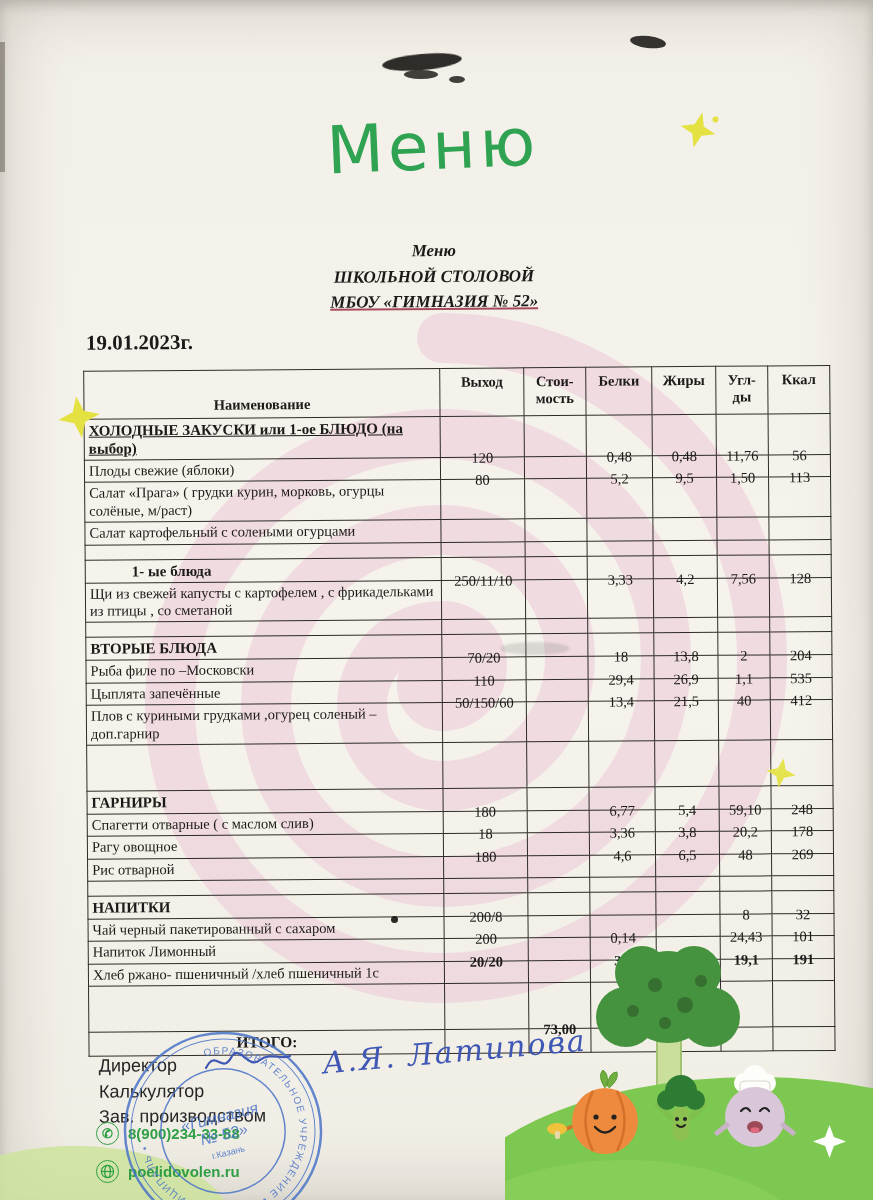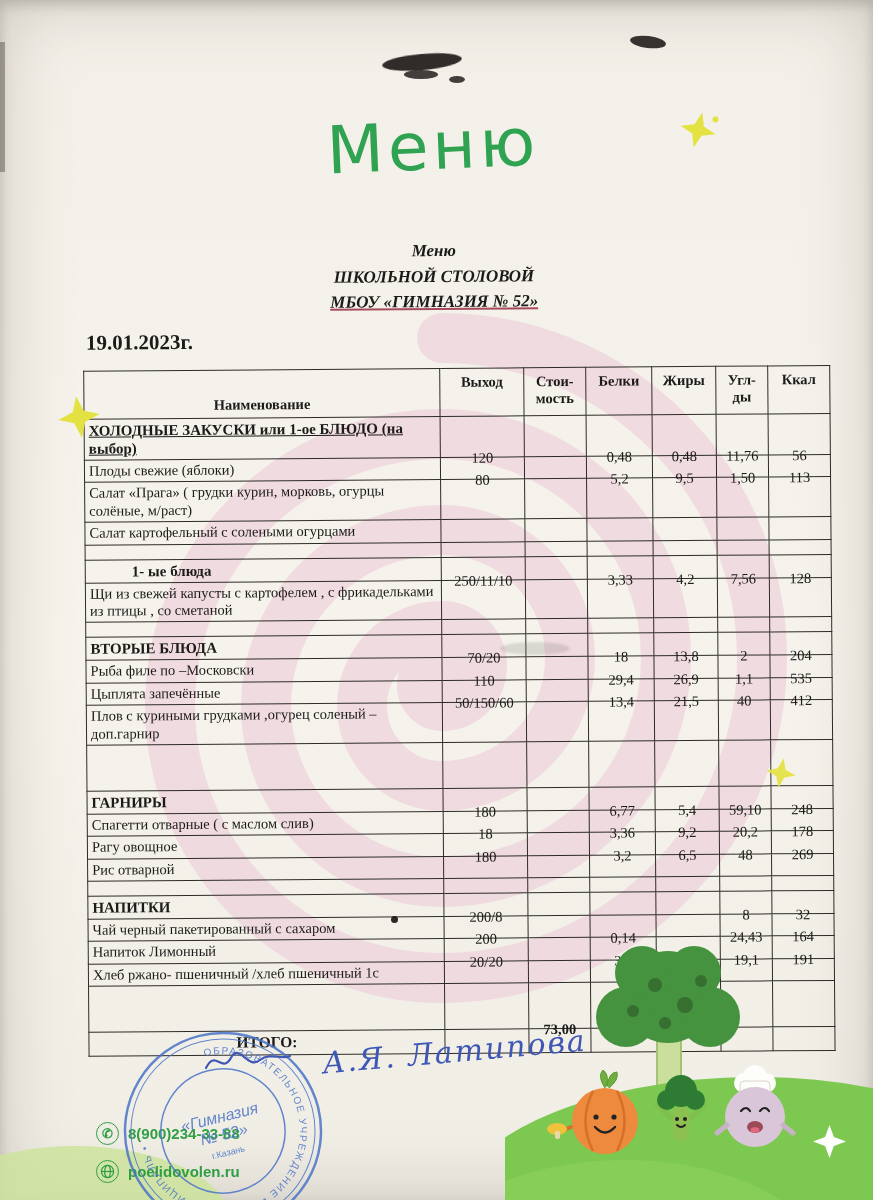--- a/index.html
+++ b/index.html
@@ -31,21 +31,21 @@
   .menu thead th.name-h{vertical-align:bottom;padding-bottom:4px}
   .name-cell{padding:2px 5px 2px 7px}
   .num-cell{text-align:center}
   .num-cell .val{position:relative;top:-10px;display:inline-block;line-height:1;white-space:nowrap}
   .menu td{height:20px}
   .row-section .name-cell{font-weight:bold;font-size:15px}
   .name-cell.indent{padding-left:46px}
   .name-cell.underline{text-decoration:underline}
   .row-spacer td{height:15px}
   tr.tall td{height:46px}
-  .vals-bold .val{font-weight:normal}
+  .vals-bold .val{font-weight:bold}
   .row-total td{height:24px}
   .row-total .name-cell{font-weight:bold;text-align:center;font-size:15.5px}
   .row-total .val{font-weight:bold}
 
   
   .roles{position:absolute;left:95px;top:1052px;z-index:4;font-family:"Liberation Sans",sans-serif;
     font-size:18px;line-height:1.25;color:#262626}
   .roles div{margin-bottom:3px}
   .signature{position:absolute;left:322px;top:1034px;z-index:5;font-family:"DejaVu Serif",serif;font-style:italic;
     font-size:30px;color:#3f57b5;transform:rotate(-5deg);letter-spacing:2px;white-space:nowrap}
@@ -278,29 +278,29 @@
           <td class="num-cell"><span class="val">6,77</span></td>
           <td class="num-cell"><span class="val">5,4</span></td>
           <td class="num-cell"><span class="val">59,10</span></td>
           <td class="num-cell"><span class="val">248</span></td>
         </tr>
         <tr class="row-item">
           <td class="name-cell">Рагу овощное</td>
           <td class="num-cell"><span class="val">18</span></td>
           <td class="num-cell"></td>
           <td class="num-cell"><span class="val">3,36</span></td>
-          <td class="num-cell"><span class="val">9,2</span></td>
+          <td class="num-cell"><span class="val">3,8</span></td>
           <td class="num-cell"><span class="val">20,2</span></td>
           <td class="num-cell"><span class="val">178</span></td>
         </tr>
         <tr class="row-item">
           <td class="name-cell">Рис отварной</td>
           <td class="num-cell"><span class="val">180</span></td>
           <td class="num-cell"></td>
-          <td class="num-cell"><span class="val">3,2</span></td>
+          <td class="num-cell"><span class="val">4,6</span></td>
           <td class="num-cell"><span class="val">6,5</span></td>
           <td class="num-cell"><span class="val">48</span></td>
           <td class="num-cell"><span class="val">269</span></td>
         </tr>
         <tr class="row-spacer">
           <td class="name-cell"></td>
           <td class="num-cell"></td>
           <td class="num-cell"></td>
           <td class="num-cell"></td>
           <td class="num-cell"></td>
@@ -325,21 +325,21 @@
           <td class="num-cell"><span class="val">8</span></td>
           <td class="num-cell"><span class="val">32</span></td>
         </tr>
         <tr class="row-item">
           <td class="name-cell">Напиток Лимонный</td>
           <td class="num-cell"><span class="val">200</span></td>
           <td class="num-cell"></td>
           <td class="num-cell"><span class="val">0,14</span></td>
           <td class="num-cell"></td>
           <td class="num-cell"><span class="val">24,43</span></td>
-          <td class="num-cell"><span class="val">164</span></td>
+          <td class="num-cell"><span class="val">101</span></td>
         </tr>
         <tr class="row-item vals-bold">
           <td class="name-cell">Хлеб ржано- пшеничный /хлеб пшеничный 1с</td>
           <td class="num-cell"><span class="val">20/20</span></td>
           <td class="num-cell"></td>
           <td class="num-cell"><span class="val">3,6</span></td>
           <td class="num-cell"><span class="val">0,6</span></td>
           <td class="num-cell"><span class="val">19,1</span></td>
           <td class="num-cell"><span class="val">191</span></td>
         </tr>
@@ -357,20 +357,25 @@
           <td class="num-cell"></td>
           <td class="num-cell"><span class="val">73,00</span></td>
           <td class="num-cell"></td>
           <td class="num-cell"></td>
           <td class="num-cell"></td>
           <td class="num-cell"></td>
         </tr>
       </tbody>
   </table>
 
+  <div class="roles">
+    <div>Директор</div>
+    <div>Калькулятор</div>
+    <div>Зав. производством</div>
+  </div>
 </div>
 
 <svg class="scribble" width="92" height="32" viewBox="0 0 92 32">
   <path d="M4,22 C14,2 20,30 30,10 C38,-2 46,24 58,14 C68,6 80,14 88,10" fill="none" stroke="#3f57b5" stroke-width="2.2" stroke-linecap="round"></path>
 </svg>
 
 <div class="signature">А.Я. Латипова</div>
 
 <svg class="stamp" width="210" height="210" viewBox="0 0 210 210">
   <g fill="none" stroke="#4a74c8">

